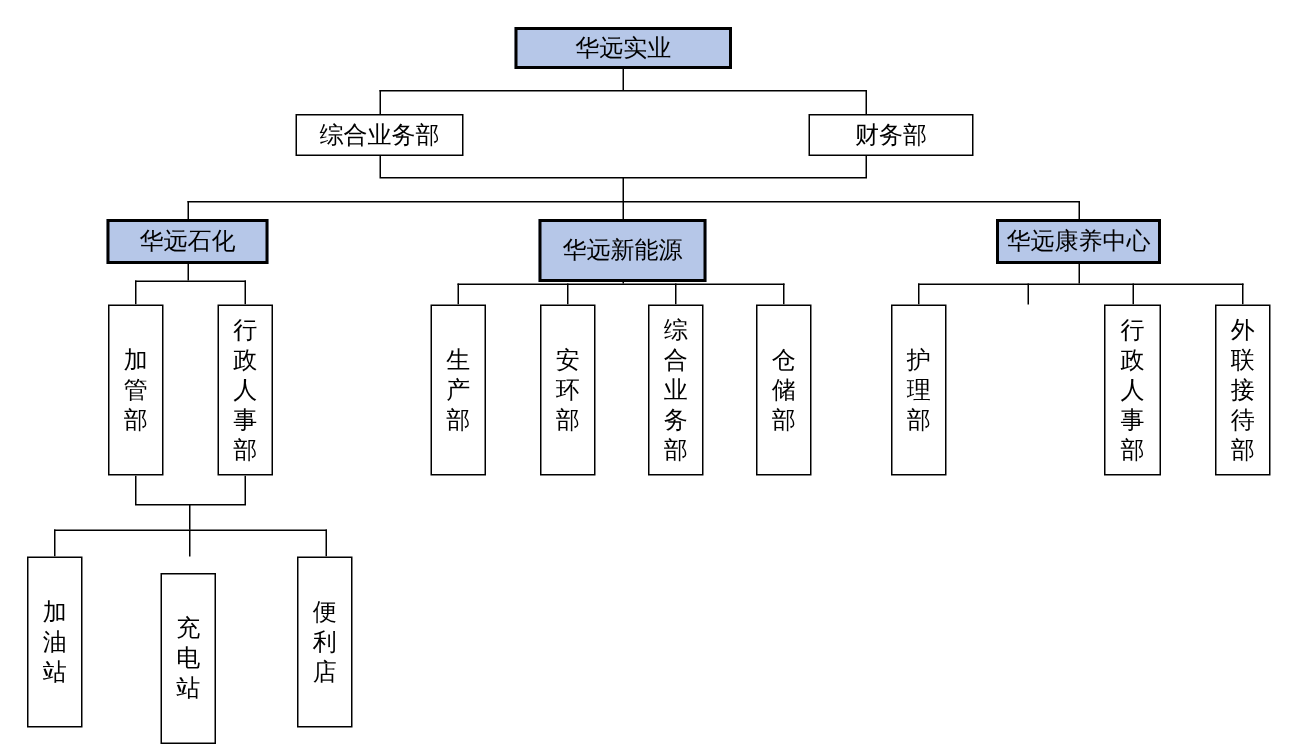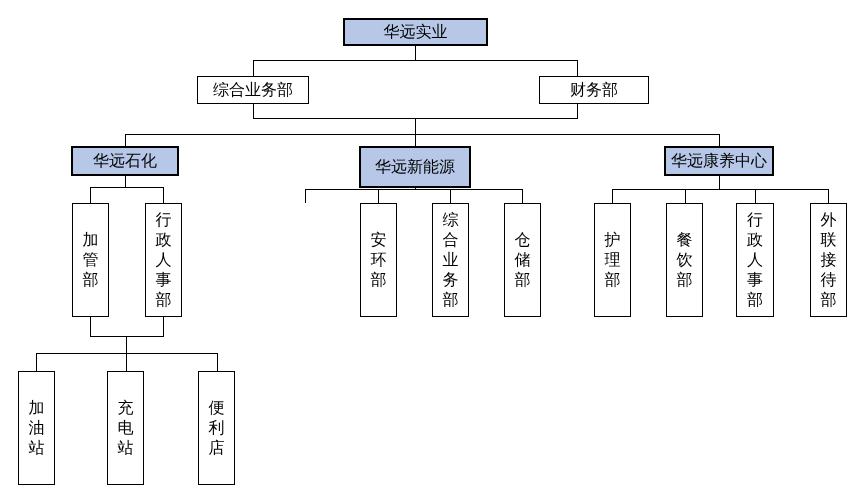--- a/index.html
+++ b/index.html
@@ -108,46 +108,46 @@
     <span>华远康养中心</span>
   </div>
 
   <div class="box vbox" style="left:72px;top:203px;width:37px;height:114px">
     <span class="vtext">加管部</span>
   </div>
   <div class="box vbox" style="left:145px;top:203px;width:37px;height:114px">
     <span class="vtext">行政人事部</span>
   </div>
 
+  <div class="box vbox" style="left:287px;top:203px;width:37px;height:114px">
+    <span class="vtext">生产部</span>
+  </div>
   <div class="box vbox" style="left:360px;top:203px;width:37px;height:114px">
     <span class="vtext">安环部</span>
   </div>
   <div class="box vbox" style="left:432px;top:203px;width:37px;height:114px">
     <span class="vtext">综合业务部</span>
   </div>
   <div class="box vbox" style="left:504px;top:203px;width:37px;height:114px">
     <span class="vtext">仓储部</span>
   </div>
 
   <div class="box vbox" style="left:594px;top:203px;width:37px;height:114px">
     <span class="vtext">护理部</span>
   </div>
-  <div class="box vbox" style="left:666px;top:203px;width:37px;height:114px">
-    <span class="vtext">餐饮部</span>
-  </div>
   <div class="box vbox" style="left:736px;top:203px;width:38px;height:114px">
     <span class="vtext">行政人事部</span>
   </div>
   <div class="box vbox" style="left:810px;top:203px;width:37px;height:114px">
     <span class="vtext">外联接待部</span>
   </div>
 
   <div class="box vbox" style="left:18px;top:371px;width:37px;height:114px">
     <span class="vtext">加油站</span>
   </div>
-  <div class="box vbox" style="left:107px;top:371px;width:37px;height:114px">
+  <div class="box vbox" style="left:107px;top:382px;width:37px;height:114px">
     <span class="vtext">充电站</span>
   </div>
   <div class="box vbox" style="left:198px;top:371px;width:37px;height:114px">
     <span class="vtext">便利店</span>
   </div>
 
 </div>
 
 </body></html>

